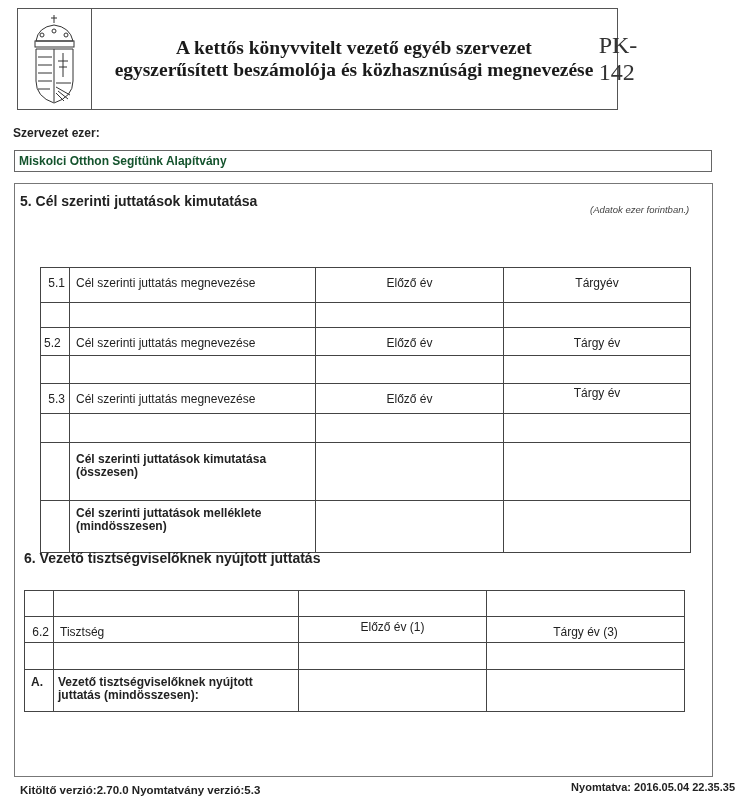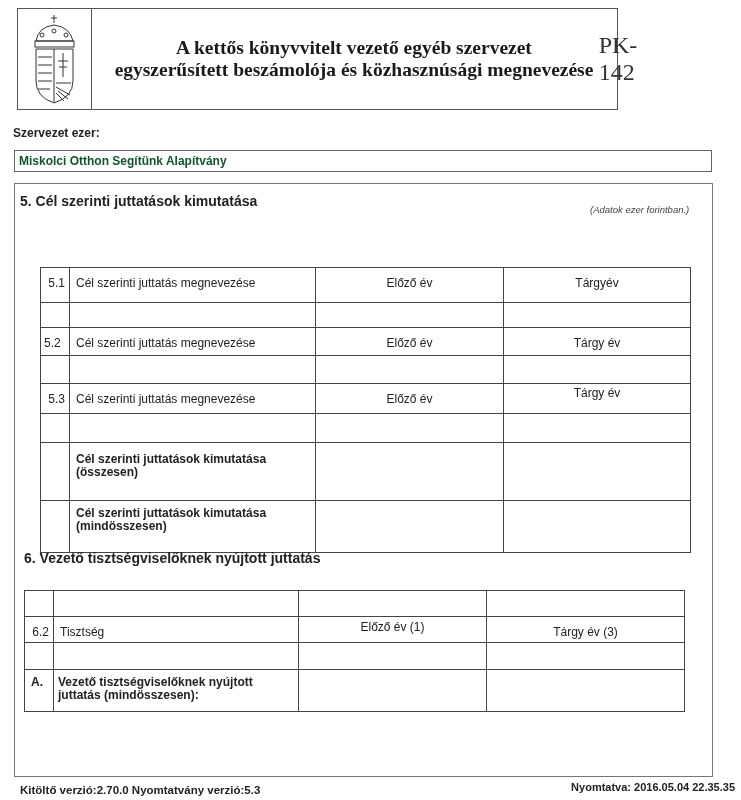--- a/index.html
+++ b/index.html
@@ -109,21 +109,21 @@
     <td></td>
   </tr>
   <tr style="height:58px" class="thick-top">
     <td></td>
     <td class="c-label c-bold">Cél szerinti juttatások kimutatása (összesen)</td>
     <td></td>
     <td></td>
   </tr>
   <tr style="height:52px" class="thick-top">
     <td></td>
-    <td class="c-label c-bold" style="padding-top:6px!important">Cél szerinti juttatások kimutatása (mindösszesen)</td>
+    <td class="c-label c-bold" style="padding-top:6px!important">Cél szerinti juttatások melléklete (mindösszesen)</td>
     <td></td>
     <td></td>
   </tr>
 </tbody>
   </table>
 
 <div class="sec-title" style="left:24px; top:550px;">6. Vezető tisztségviselőknek nyújtott juttatás</div>
 
 <table class="grid" style="left:24px; top:590px; width:660px;">
   <colgroup>

